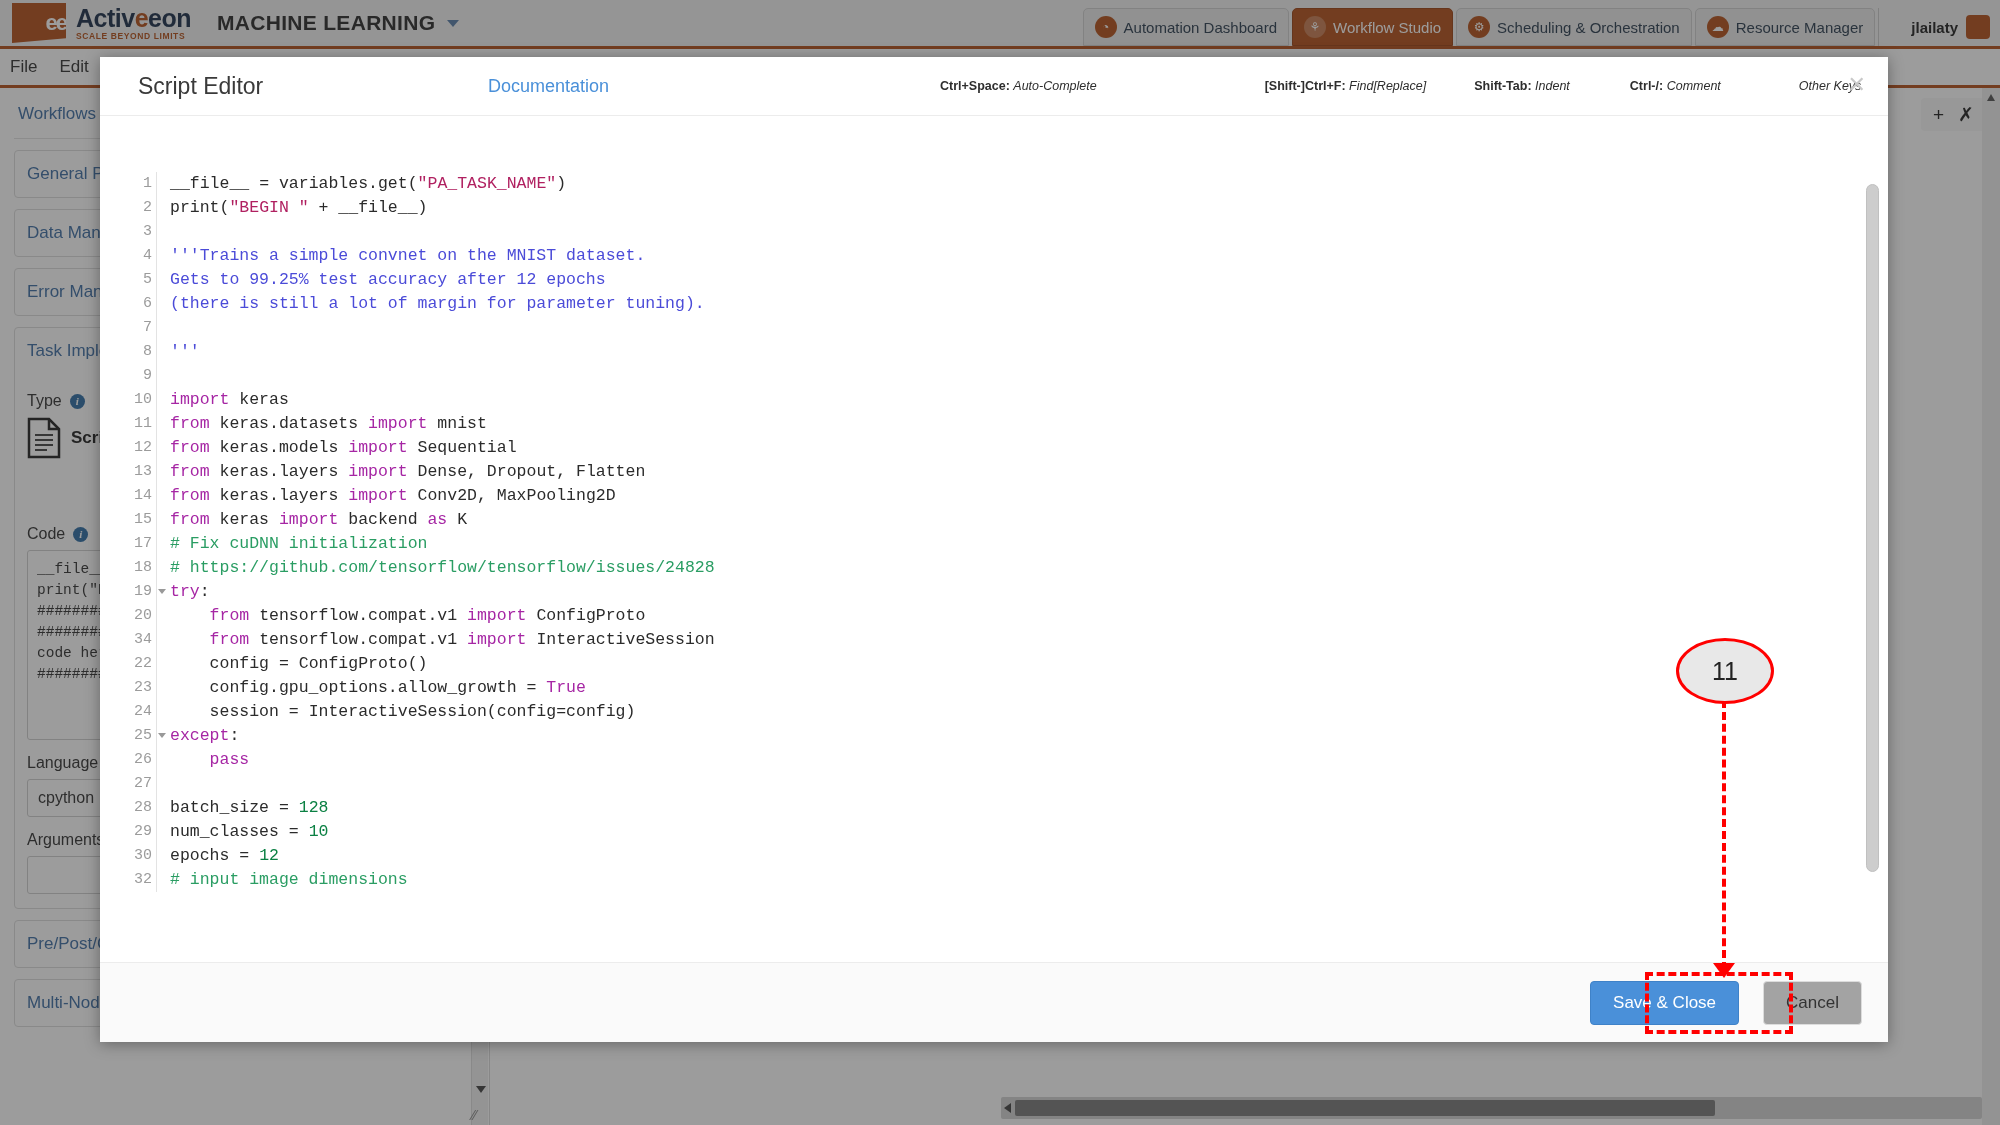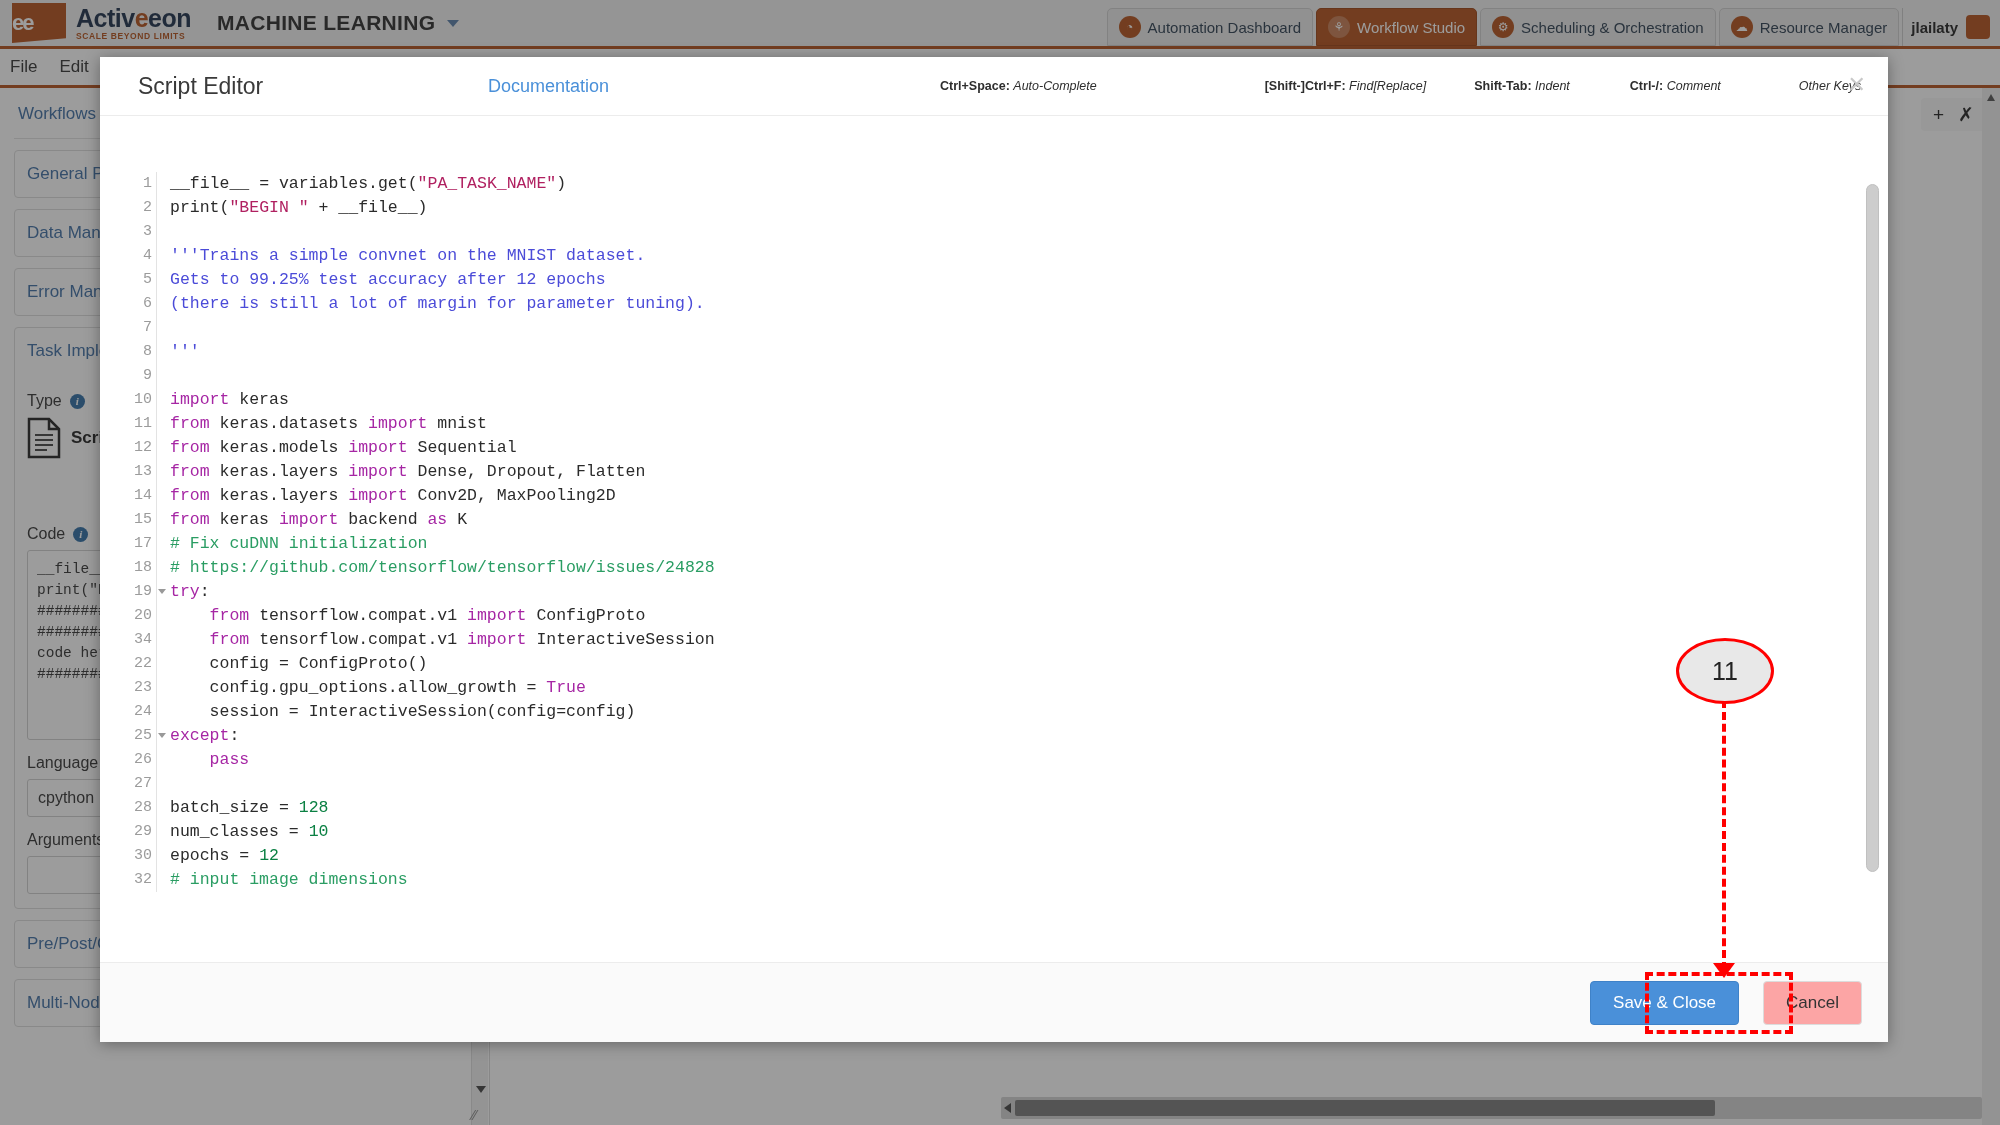--- a/index.html
+++ b/index.html
@@ -16,21 +16,21 @@
     background: #ffffff;
   }
   .app-topbar {
     position: absolute; top: 0; left: 0; width: 2000px; height: 46px;
     background: #f3f3f3;
     display: flex; align-items: center;
   }
   .brand { display: flex; align-items: center; padding-left: 12px; gap: 10px; }
   .brand-mark {
     width: 54px; height: 40px; background: #b4511a;
-    display: flex; align-items: center; justify-content: flex-start;
+    display: flex; align-items: center; justify-content: flex-end;
     clip-path: polygon(0 0, 100% 0, 100% 88%, 0 100%);
   }
   .brand-mark .ee { color: #fff; font-size: 22px; font-weight: bold; letter-spacing: -2px; }
   .brand-text { display: flex; flex-direction: column; line-height: 1; }
   .brand-name { font-size: 25px; font-weight: bold; color: #1c2f4a; letter-spacing: -0.5px; }
   .brand-name .o { color: #b4511a; }
   .brand-tag { font-size: 8.5px; color: #b4511a; font-weight: bold; letter-spacing: 0.6px; margin-top: 1px;}
   .app-module {
     margin-left: 26px; font-size: 21px; font-weight: bold; color: #2b2b2b;
     letter-spacing: 0.3px; display:flex; align-items:center; gap:12px;
@@ -47,21 +47,21 @@
     border-radius: 5px 5px 0 0; margin-right: 3px; align-self: flex-end;
   }
   .nav-tab.active { background: #b4511a; color: #ffffff; border-color: #9c4415; }
   .nav-icon {
     width: 22px; height: 22px; border-radius: 50%;
     display: flex; align-items: center; justify-content: center;
     font-size: 12px; color: #fff; background: #b4511a; flex: 0 0 auto;
   }
   .nav-tab.active .nav-icon { background: rgba(255,255,255,.25); }
   .user-box {
-    display: flex; align-items: center; gap: 8px; padding: 0 10px 0 8px;
+    display: flex; align-items: center; gap: 8px; padding: 0 10px 0 32px;
     font-size: 15px; font-weight: bold; color: #222;
     border-left: 1px solid #ccc; height: 38px; align-self: flex-end;
   }
   .user-avatar { width: 24px; height: 24px; border-radius: 4px; background: #b4511a; }
 
   .accent-line { position: absolute; top: 46px; left: 0; width: 2000px; height: 3px; background: #b4511a; }
 
   .menubar {
     position: absolute; top: 49px; left: 0; width: 2000px; height: 36px;
     display: flex; align-items: center; gap: 22px; padding-left: 10px;
@@ -210,21 +210,21 @@
 
   .modal-footer {
     position: absolute; left: 0; right: 0; bottom: 0; height: 80px;
     background: #fafafa; border-top: 1px solid #ececec;
     display: flex; align-items: center; justify-content: flex-end; padding-right: 26px; gap: 24px;
   }
   .btn {
     font-size: 17px; padding: 11px 22px; border-radius: 4px; border: 1px solid transparent;
   }
   .btn-primary { background: #4a90d9; color: #fff; border-color: #3f82c8; }
-  .btn-default { background: #fca5a5; color: #333; border: 1px solid #dcdcdc; }
+  .btn-default { background: #a3a3a3; color: #333; border: 1px solid #dcdcdc; }
 
   
   .anno-bubble {
     position: absolute; left: 1676px; top: 638px; width: 98px; height: 66px;
     border: 3px solid #ff0000; border-radius: 50%; background: #e8e8e8;
     display: flex; align-items: center; justify-content: center;
     font-size: 25px; color: #222; z-index: 60;
   }
   .anno-line {
     position: absolute; left: 1722px; top: 700px; width: 4px; height: 270px;

